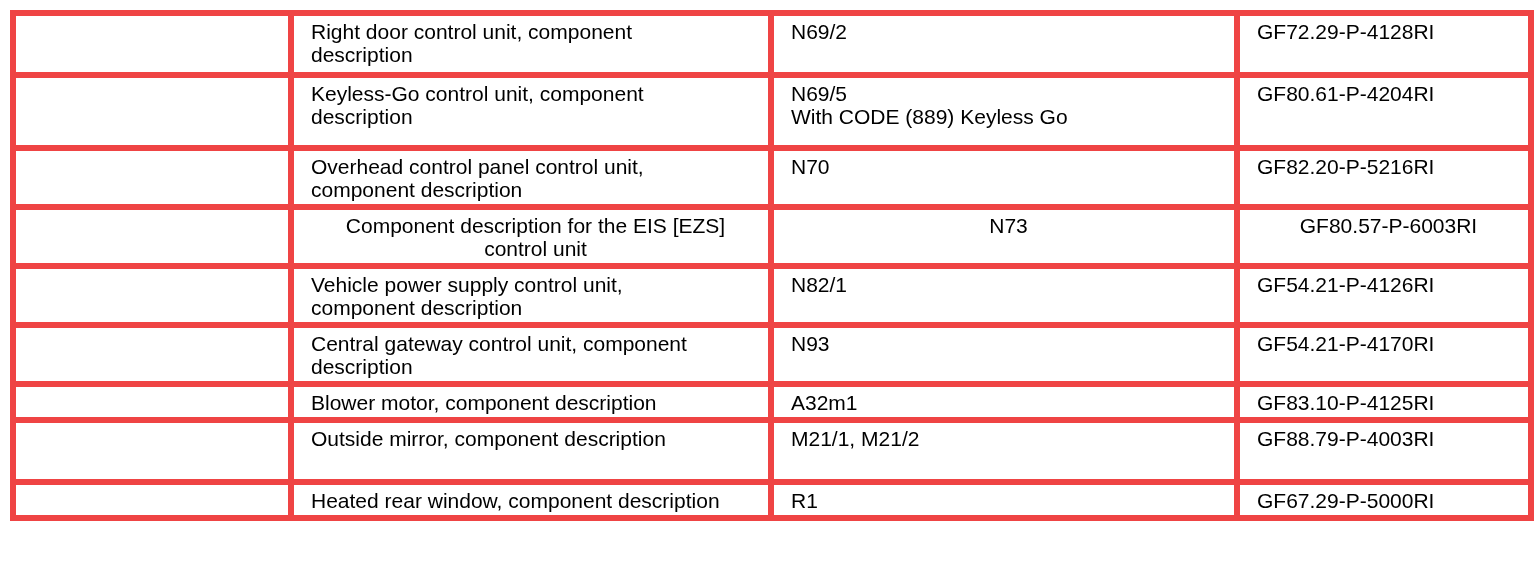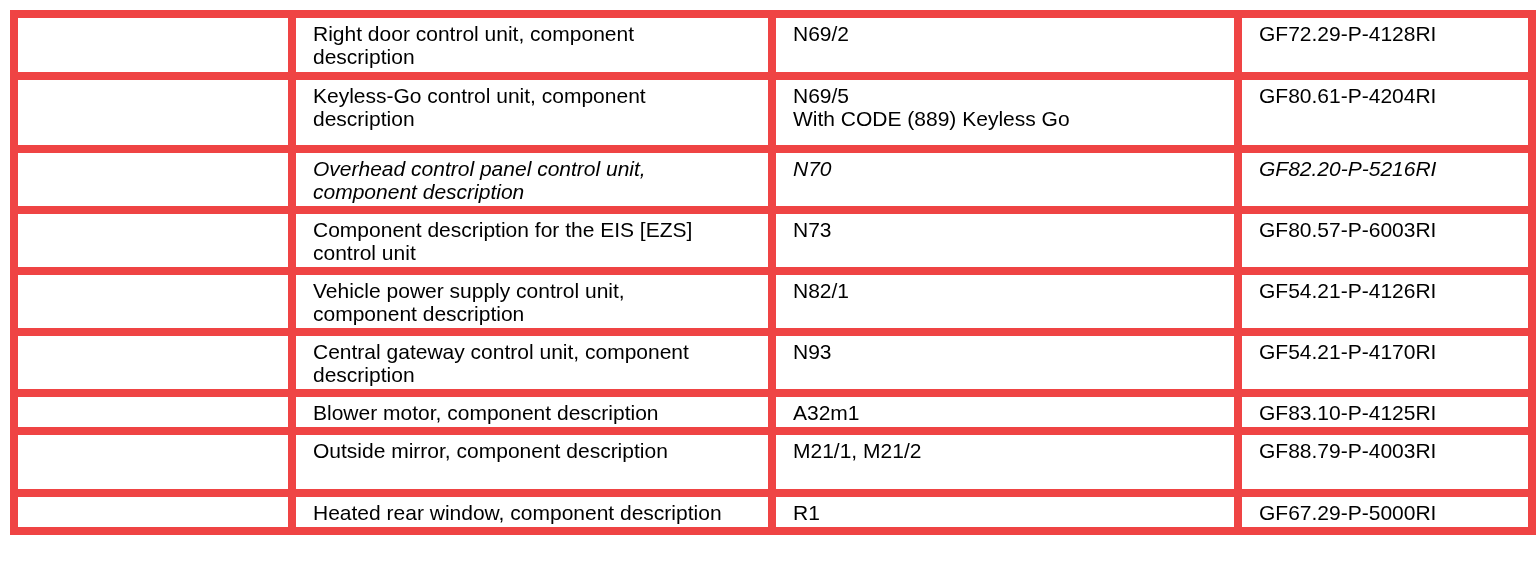--- a/index.html
+++ b/index.html
@@ -18,36 +18,36 @@
   }
   table.doc-table {
     position: absolute;
     left: 10px;
     top: 10px;
     width: 1518px;
     border-collapse: collapse;
     table-layout: fixed;
   }
   table.doc-table td {
-    border: 8px solid #ef4444;
+    border: 6px solid #ef4444;
     vertical-align: top;
     font-size: 21px;
     line-height: 23px;
     padding: 4px 8px 3px 17px;
     white-space: pre-line;
     overflow: hidden;
   }
   td.col-ref {
     padding-left: 16px;
   }
   
   tr:nth-child(1)  { height: 62px; }
   tr:nth-child(2)  { height: 73px; }
-  tr:nth-child(3)  { height: 58px; font-style: italic; }
-  tr:nth-child(4)  { height: 57px; }
+  tr:nth-child(3)  { height: 58px; }
+  tr:nth-child(4)  { height: 57px; text-align: center; }
   tr:nth-child(5)  { height: 57px; margin-top: 36px; }
   tr:nth-child(6)  { height: 58px; border-radius: 24px; }
   tr:nth-child(7)  { height: 31px; }
   tr:nth-child(8)  { height: 62px; }
   tr:nth-child(9)  { height: 31px; }
   tr:nth-child(10) { height: 34px; margin-top: 19px; }
   tr:nth-child(11) { height: 33px; margin-top: 32px; }
 </style>
 </head>
 <body>

